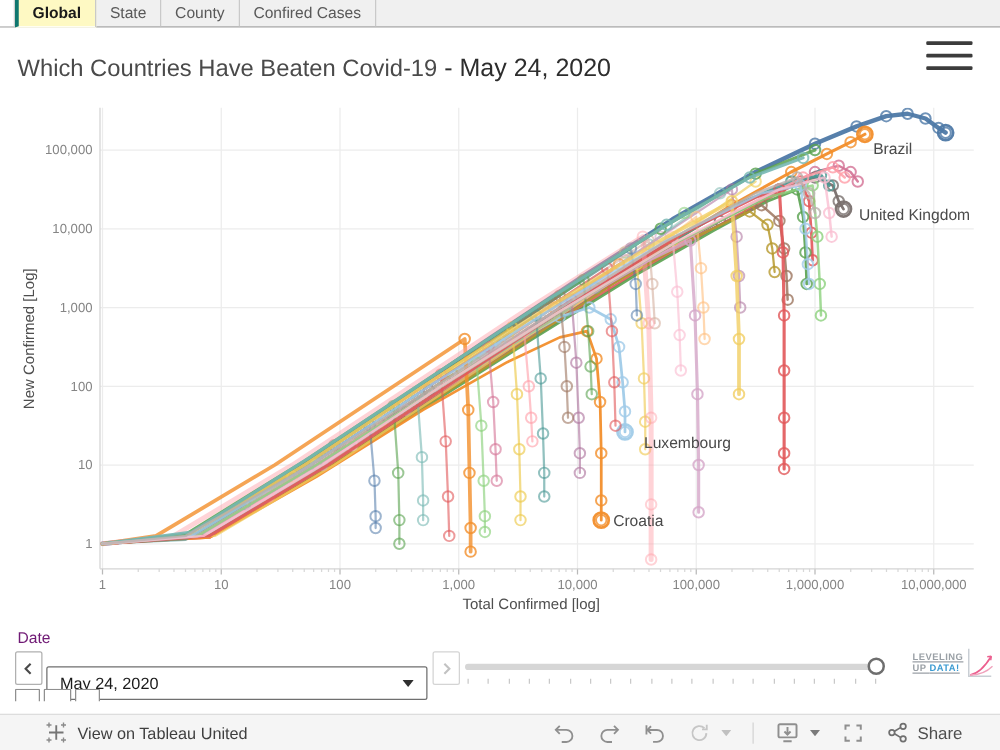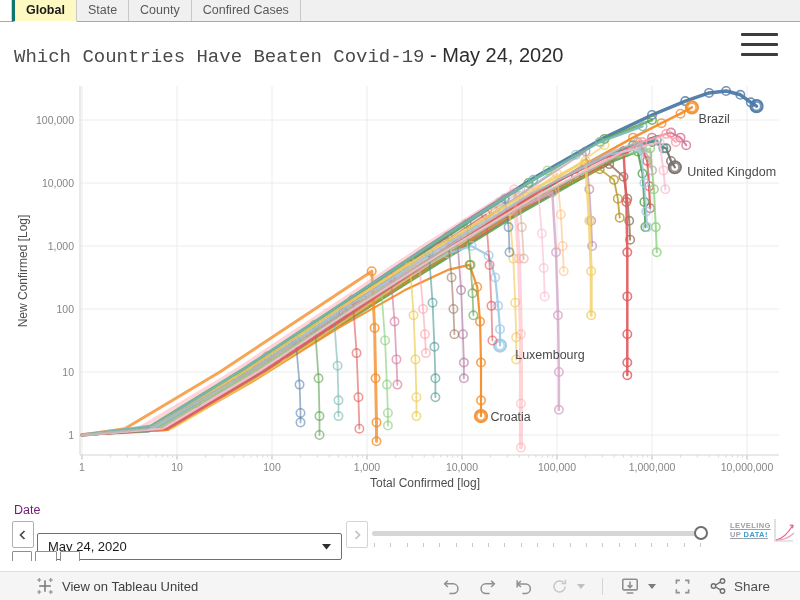--- a/index.html
+++ b/index.html
@@ -9,21 +9,21 @@
   .tabbar{position:absolute;left:0;top:0;width:800px;height:22px;background:#f0f0f0;
           border-bottom:1px solid #a9a9a9;display:flex;align-items:flex-end;box-sizing:border-box;}
   .tabstub{width:11px;height:22px;background:#fff;border-right:1px solid #cfcfcf;}
   .tab{font-size:12.5px;color:#595959;padding:3px 11px 4px;border-right:1px solid #c9c9c9;
        height:21px;box-sizing:border-box;cursor:pointer;white-space:nowrap;}
   .tab.active{background:#fef9c3;color:#1a1a1a;font-weight:bold;border-left:3px solid #0f766e;
        margin-bottom:-1px;border-bottom:1px solid #fff;height:22px;}
 
   
   .title{position:absolute;left:14px;top:44px;white-space:nowrap;}
-  .title .t1{font-size:19px;color:#4a4a4a;font-family:Liberation Mono, monospace;}
+  .title .t1{font-size:19px;color:#4a4a4a;}
   .title .t2{font-size:20px;color:#2d2d2d;text-align:right;}
 
   
   .hamburger{position:absolute;left:741px;top:33px;width:38px;height:24px;cursor:pointer;}
   .hamburger div{width:37px;height:3.4px;background:#3c3c3c;border-radius:1px;margin-bottom:6.4px;}
 
   
   #plot{position:absolute;left:0;top:86px;}
   .tick{font-size:10.5px;fill:#858585;}
   .axis-title{font-size:12px;fill:#4e4e4e;}

